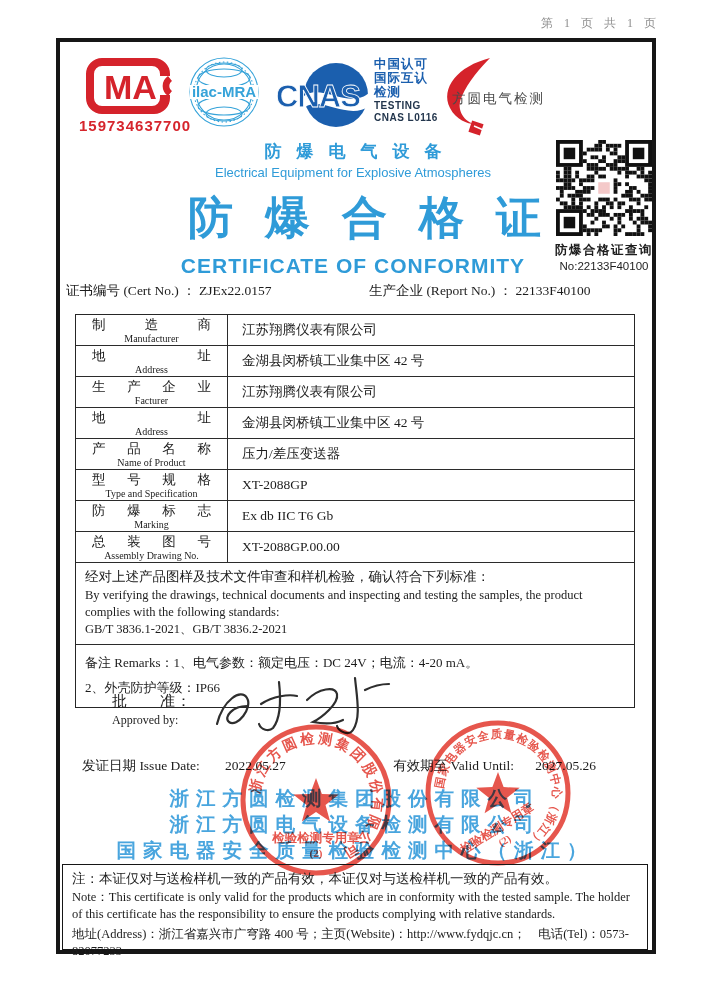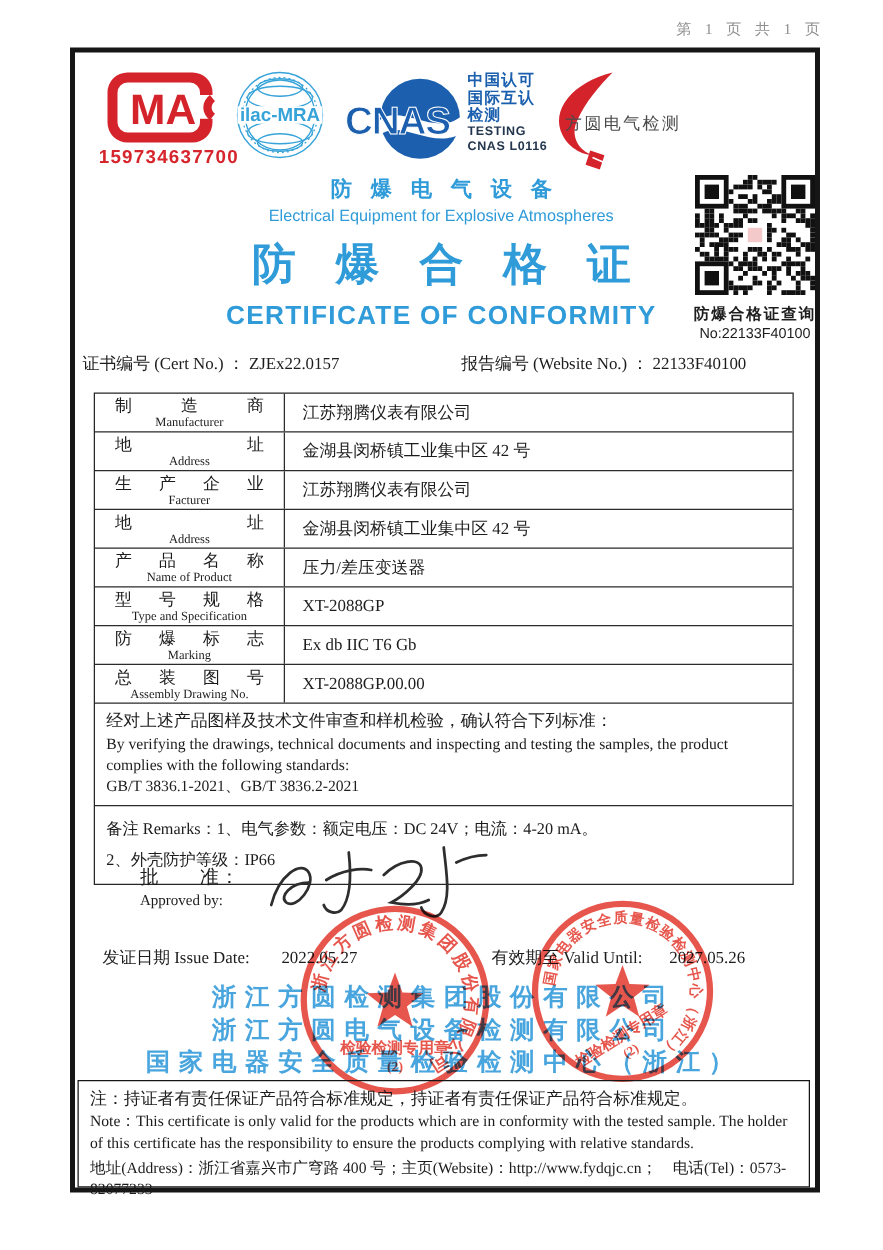--- a/index.html
+++ b/index.html
@@ -15,21 +15,21 @@
   .cnas-text{left:374px;top:57px;line-height:1.12;font-family:"Liberation Sans",sans-serif;}
   .cnas-text .cn{font-size:12.5px;font-weight:bold;color:#1b5fae;letter-spacing:1px;}
   .cnas-text .en{font-size:10px;font-weight:bold;color:#23364d;margin-top:1px;letter-spacing:.5px;}
   .fy-label{left:452px;top:90px;font-size:13.5px;color:#4a4a4a;letter-spacing:2px;
             font-family:"Liberation Sans",sans-serif;}
 
   
   .hdr{left:133px;top:140px;width:440px;text-align:center;color:#2f9bd8;}
   .hdr .l1{font-size:17px;font-weight:bold;letter-spacing:15px;padding-left:15px;}
   .hdr .l2{font-size:13px;font-weight:normal;font-family:"Liberation Sans",sans-serif;margin-top:2px;}
-  .hdr .l3{font-size:35px;font-weight:bold;letter-spacing:32px;padding-left:32px;margin-top:8px;white-space:nowrap;}
+  .hdr .l3{font-size:45px;font-weight:bold;letter-spacing:32px;padding-left:32px;margin-top:8px;white-space:nowrap;text-align:right;}
   .hdr .l4{font-size:21px;font-weight:bold;font-family:"Liberation Sans",sans-serif;letter-spacing:1px;margin-top:6px;}
 
   .qrblock{left:552px;top:140px;width:104px;text-align:center;color:#1e1e1e;}
   .qrblock .cap{font-size:12.5px;font-weight:bold;letter-spacing:1.5px;margin-top:2px;}
   .qrblock .no{font-size:11.5px;font-family:"Liberation Sans",sans-serif;margin-top:1px;}
 
   .numrow{left:66px;top:282px;width:580px;font-size:13.5px;white-space:nowrap;}
   .numrow .rpt{position:absolute;left:303px;top:0;}
 
   
@@ -355,21 +355,21 @@
         <rect x="11" y="11" width="3" height="3" fill="#f4c9c9"></rect>
       </svg>
     <div class="cap">防爆合格证查询</div>
     <div class="no">No:22133F40100</div>
   </div>
 
   <div class="abs numrow">
     <span>证书编号 (Cert No.) ：</span>
     <span>ZJEx22.0157</span>
     <span class="rpt">
-      <span>报告编号 (Website No.) ：</span>
+      <span>生产企业 (Report No.) ：</span>
       <span>22133F40100</span>
     </span>
   </div>
 
   <div class="abs ctable">
     <div class="trow">
       <div class="tlabel">
           <span class="lcn">制造商</span>
           <span class="len">Manufacturer</span>
         </div>
@@ -485,18 +485,18 @@
       <textPath href="#ringR" startOffset="4">国家电器安全质量检验检测中心（浙江）</textPath>
     </text>
     <polygon points="75,54 80.6,69.1 96.7,69.8 84.1,79.8 88.4,95.3 75,86.4 61.6,95.3 65.9,79.8 53.3,69.8 69.4,69.1" fill="#e23a2f"></polygon>
     <g transform="rotate(-32 75 112)">
       <text x="75" y="114" text-anchor="middle" font-size="12" font-weight="bold" fill="#e23a2f">检验检测专用章</text>
       <text x="75" y="128" text-anchor="middle" font-size="10.5" font-weight="bold" fill="#e23a2f">(2)</text>
     </g>
   </svg>
 
   <div class="abs notebox">
-    <div class="cn">注：持证者有责任保证产品符合标准规定，持证者有责任保证产品符合标准规定。</div>
+    <div class="cn">注：本证仅对与送检样机一致的产品有效，本证仅对与送检样机一致的产品有效。</div>
     <div class="en">Note：This certificate is only valid for the products which are in conformity with the tested sample. The holder of this certificate has the responsibility to ensure the products complying with relative standards.</div>
     <div class="contact">地址(Address)：浙江省嘉兴市广穹路 400 号；主页(Website)：http://www.fydqjc.cn；　电话(Tel)：0573-82077233</div>
   </div>
 
 </div>
 
 </body></html>

